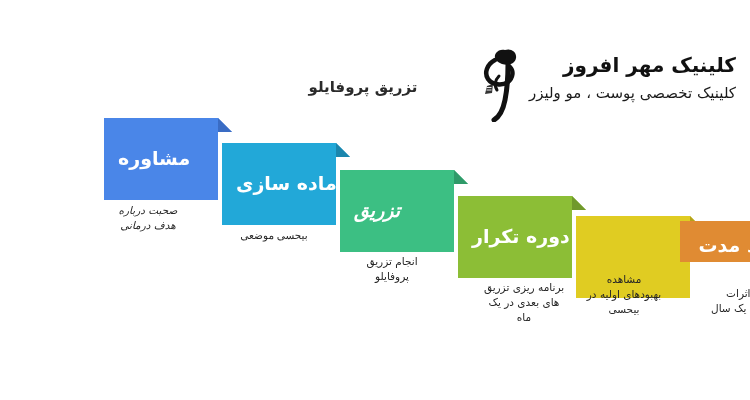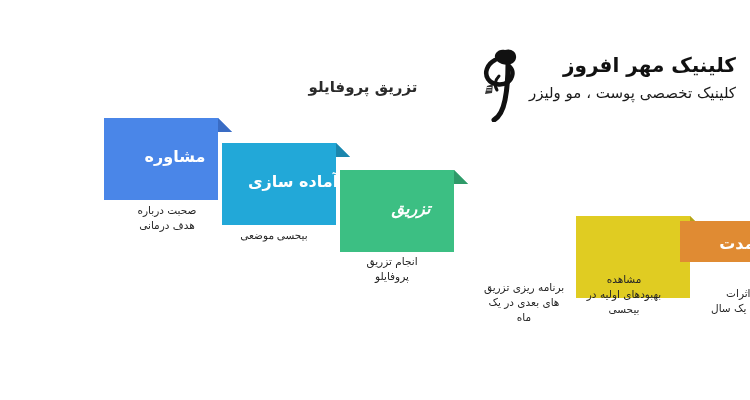--- a/index.html
+++ b/index.html
@@ -34,22 +34,22 @@
     color:#2b2b2b; letter-spacing:.3px;
     
     transform:translateX(-55px);
   }
 
   
   .step{position:absolute;}
   .step svg{display:block;overflow:visible;}
   .step-label{
     position:absolute; left:0; right:0;
-    text-align:center; color:#ffffff;
-    font-size:16px; font-weight:bold;
+    text-align:left; color:#ffffff;
+    font-size:19px; font-weight:bold;
     pointer-events:none; white-space:nowrap;
   }
   .step-desc{
     position:absolute; text-align:center;
     font-size:10.5px; color:#262626; line-height:1.45;
     white-space:pre-line; direction:rtl;
   }
 </style>
 </head>
 <body>
@@ -73,21 +73,21 @@
 
   <div class="deck-title">تزریق پروفایلو</div>
 
   <div class="step" style="left:18px;top:118px;">
     <svg width="128" height="82" viewBox="0 0 128 82">
       <polygon points="0,0 114,0 128,14 114,14 114,82 0,82" fill="#4a86e8"></polygon>
       <polygon points="114,0 128,14 114,14" fill="#3a6cc4"></polygon>
     </svg>
     <div class="step-label" style="top:29px;width:114px;">مشاوره</div>
   </div>
-  <div class="step-desc" style="left:19px;top:203px;width:124px;">صحبت درباره
+  <div class="step-desc" style="left:0;top:203px;width:124px;font-style:italic;">صحبت درباره
 هدف درمانی</div>
 
   <div class="step" style="left:136px;top:143px;">
     <svg width="128" height="82" viewBox="0 0 128 82">
       <polygon points="0,0 114,0 128,14 114,14 114,82 0,82" fill="#22a8d8"></polygon>
       <polygon points="114,0 128,14 114,14" fill="#1b86ad"></polygon>
     </svg>
     <div class="step-label" style="top:29px;width:114px;">آماده سازی</div>
   </div>
   <div class="step-desc" style="left:126px;top:228px;width:124px;font-family:Liberation Serif, serif;">بیحسی موضعی</div>
@@ -95,20 +95,27 @@
   <div class="step" style="left:254px;top:170px;font-style:italic;">
     <svg width="128" height="82" viewBox="0 0 128 82">
       <polygon points="0,0 114,0 128,14 114,14 114,82 0,82" fill="#3cbf83"></polygon>
       <polygon points="114,0 128,14 114,14" fill="#2f9a69"></polygon>
     </svg>
     <div class="step-label" style="top:29px;width:114px;">تزریق</div>
   </div>
   <div class="step-desc" style="left:244px;top:254px;width:124px;">انجام تزریق
 پروفایلو</div>
 
+  <div class="step" style="left:372px;top:196px;">
+    <svg width="128" height="82" viewBox="0 0 128 82">
+      <polygon points="0,0 114,0 128,14 114,14 114,82 0,82" fill="#8cbe36"></polygon>
+      <polygon points="114,0 128,14 114,14" fill="#70992b"></polygon>
+    </svg>
+    <div class="step-label" style="top:29px;width:114px;">دوره تکرار</div>
+  </div>
   <div class="step-desc" style="left:376px;top:280px;width:124px;">برنامه ریزی تزریق
 های بعدی در یک
 ماه</div>
 
   <div class="step" style="left:490px;top:216px;">
     <svg width="128" height="82" viewBox="0 0 128 82">
       <polygon points="0,0 114,0 128,14 114,14 114,82 0,82" fill="#e0cc22"></polygon>
       <polygon points="114,0 128,14 114,14" fill="#b4a31b"></polygon>
     </svg>
   </div>

